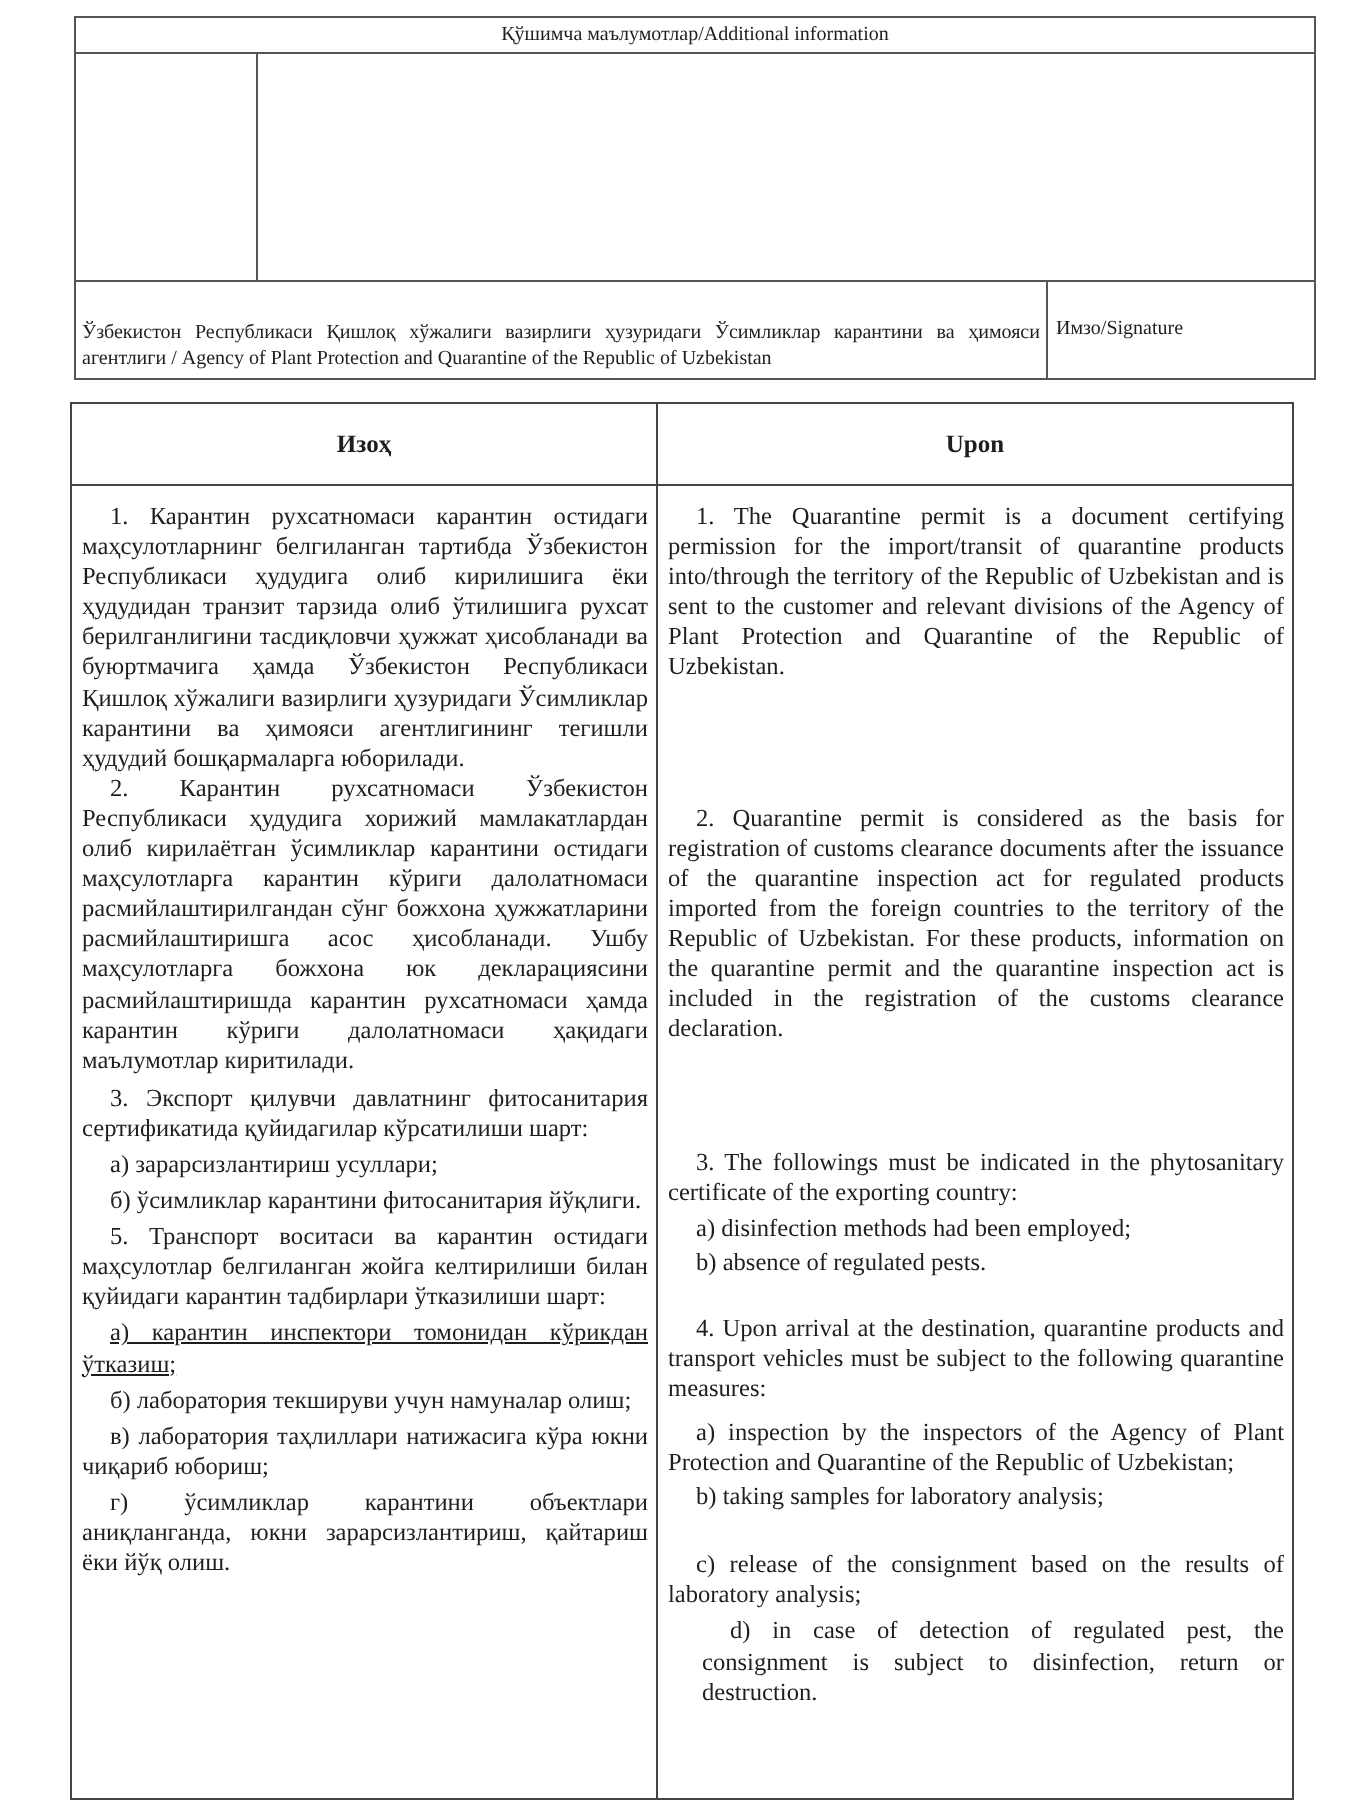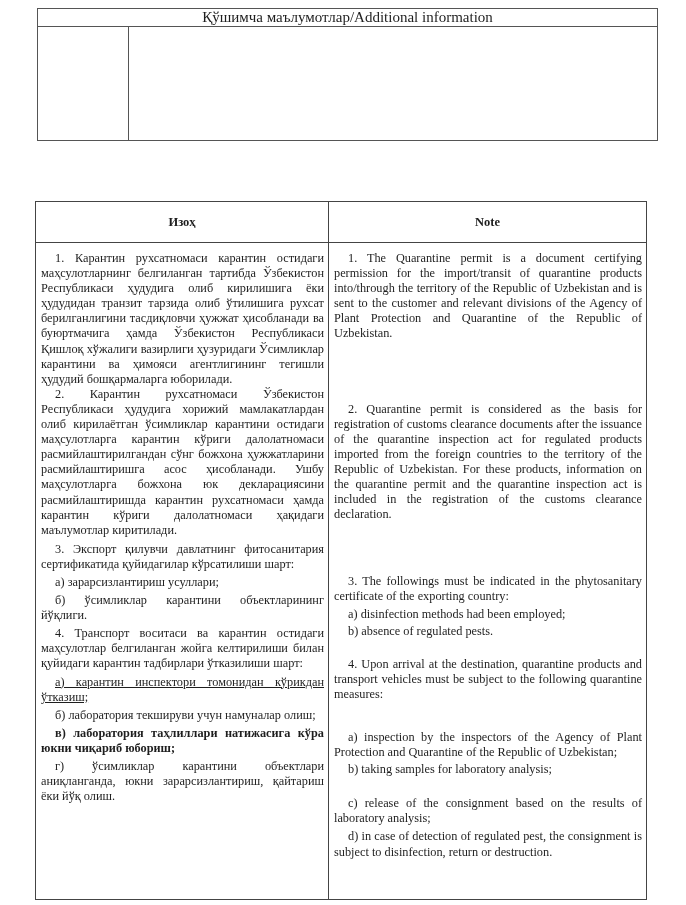--- a/index.html
+++ b/index.html
@@ -1,19 +1,19 @@
 <!DOCTYPE html>
 <html><head>
 <meta charset="utf-8">
 <style>
   html, body { margin:0; padding:0; background:#ffffff; }
   body { width:686px; height:905px; position:relative; overflow:hidden;
          font-family:"Liberation Serif", "DejaVu Serif", serif; color:#1e1e1e; }
   .top { position:absolute; left:37px; top:8px; width:621px; border:1px solid #444; border-collapse:collapse; }
-  .top td { border:1px solid #555; padding:0; vertical-align:top; font-size:15px; line-height:13.6px; }
+  .top td { border:1px solid #555; padding:0; vertical-align:top; font-size:10px; line-height:13.6px; }
   .top .hdr { height:17px; text-align:center; vertical-align:middle; }
   .top .blank-l { width:90px; height:113px; }
   .top .agency { width:286px; height:45px; padding:1px 3px 2px 3px; text-align:justify; text-align-last:left; vertical-align:bottom; }
   .top .sig { vertical-align:middle; padding-left:4px; }
   .bot { position:absolute; left:35px; top:201px; width:612px; height:699px; border:1.5px solid #333; border-collapse:collapse; }
   .bot th, .bot td { border:1px solid #444; }
   .bot th { height:38px; font-weight:bold; font-size:12.5px; text-align:center; vertical-align:middle; }
   .bot td { vertical-align:top; padding:8px 4px 0 5px; font-size:12.3px; line-height:15.1px; }
   .lcol { width:283px;margin-left:16px; }
   .p { margin:0; text-indent:14px; text-align:justify; }
@@ -25,49 +25,53 @@
 
 <table class="top">
   <tbody>
       <tr>
     <td class="hdr" colspan="3">Қўшимча маълумотлар/Additional information</td>
   </tr>
   <tr>
     <td class="blank-l"></td>
     <td colspan="2"></td>
   </tr>
+  <tr>
+    <td class="agency" colspan="2">Ўзбекистон Республикаси Қишлоқ хўжалиги вазирлиги ҳузуридаги Ўсимликлар карантини ва ҳимояси агентлиги / Agency of Plant Protection and Quarantine of the Republic of Uzbekistan</td>
+    <td class="sig">Имзо/Signature</td>
+  </tr>
 </tbody>
   </table>
 
 <table class="bot">
   <tbody>
       <tr style="height:38px;">
     <th class="lcol">Изоҳ</th>
-    <th>Note</th>
+    <th>Upon</th>
   </tr>
   <tr>
     <td class="lcol">
       <p class="p last-left">1. Карантин рухсатномаси карантин остидаги маҳсулотларнинг белгиланган тартибда Ўзбекистон Республикаси ҳудудига олиб кирилишига ёки ҳудудидан транзит тарзида олиб ўтилишига рухсат берилганлигини тасдиқловчи ҳужжат ҳисобланади ва буюртмачига ҳамда Ўзбекистон Республикаси Қишлоқ хўжалиги вазирлиги ҳузуридаги Ўсимликлар карантини ва ҳимояси агентлигининг тегишли ҳудудий бошқармаларга юборилади.</p>
       <p class="p last-left">2. Карантин рухсатномаси Ўзбекистон Республикаси ҳудудига хорижий мамлакатлардан олиб кирилаётган ўсимликлар карантини остидаги маҳсулотларга карантин кўриги далолатномаси расмийлаштирилгандан сўнг божхона ҳужжатларини расмийлаштиришга асос ҳисобланади. Ушбу маҳсулотларга божхона юк декларациясини расмийлаштиришда карантин рухсатномаси ҳамда карантин кўриги далолатномаси ҳақидаги маълумотлар киритилади.</p>
       <p class="p last-left" style="margin-top:4px;">3. Экспорт қилувчи давлатнинг фитосанитария сертификатида қуйидагилар кўрсатилиши шарт:</p>
       <p class="item" style="margin-top:3px;">а) зарарсизлантириш усуллари;</p>
-      <p class="item" style="margin-top:3px;">б) ўсимликлар карантини объектларининг йўқлиги.</p>
-      <p class="p last-left" style="margin-top:3px;">4. Транспорт воситаси ва карантин остидаги маҳсулотлар белгиланган жойга келтирилиши билан қуйидаги карантин тадбирлари ўтказилиши шарт:</p>
+      <p class="item" style="margin-top:3px;">б) ўсимликлар карантини фитосанитария йўқлиги.</p>
+      <p class="p last-left" style="margin-top:3px;">5. Транспорт воситаси ва карантин остидаги маҳсулотлар белгиланган жойга келтирилиши билан қуйидаги карантин тадбирлари ўтказилиши шарт:</p>
       <p class="item" style="margin-top:3px;text-decoration:underline;">а) карантин инспектори томонидан кўрикдан ўтказиш;</p>
       <p class="item" style="margin-top:3px;">б) лаборатория текшируви учун намуналар олиш;</p>
-      <p class="item" style="margin-top:3px;font-weight:bold;">в) лаборатория таҳлиллари натижасига кўра юкни чиқариб юбориш;</p>
+      <p class="item" style="margin-top:3px;">в) лаборатория таҳлиллари натижасига кўра юкни чиқариб юбориш;</p>
       <p class="item" style="margin-top:3px;">г) ўсимликлар карантини объектлари аниқланганда, юкни зарарсизлантириш, қайтариш ёки йўқ олиш.</p>
     </td>
     <td>
       <p class="p last-left">1. The Quarantine permit is a document certifying permission for the import/transit of quarantine products into/through the territory of the Republic of Uzbekistan and is sent to the customer and relevant divisions of the Agency of Plant Protection and Quarantine of the Republic of Uzbekistan.</p>
       <p class="p last-left" style="margin-top:60px;">2. Quarantine permit is considered as the basis for registration of customs clearance documents after the issuance of the quarantine inspection act for regulated products imported from the foreign countries to the territory of the Republic of Uzbekistan. For these products, information on the quarantine permit and the quarantine inspection act is included in the registration of the customs clearance declaration.</p>
       <p class="p last-left" style="margin-top:52px;">3. The followings must be indicated in the phytosanitary certificate of the exporting country:</p>
       <p class="item" style="margin-top:2px;">a) disinfection methods had been employed;</p>
       <p class="item" style="margin-top:2px;">b) absence of regulated pests.</p>
       <p class="p last-left" style="margin-top:18px;">4. Upon arrival at the destination, quarantine products and transport vehicles must be subject to the following quarantine measures:</p>
-      <p class="p last-left" style="margin-top:28px;">a) inspection by the inspectors of the Agency of Plant Protection and Quarantine of the Republic of Uzbekistan;</p>
+      <p class="p last-left" style="margin-top:7px;">a) inspection by the inspectors of the Agency of Plant Protection and Quarantine of the Republic of Uzbekistan;</p>
       <p class="item" style="margin-top:2px;font-family:Liberation Serif, serif;">b) taking samples for laboratory analysis;</p>
       <p class="p last-left" style="margin-top:19px;">c) release of the consignment based on the results of laboratory analysis;</p>
-      <p class="p last-left" style="margin-top:3px;">d) in case of detection of regulated pest, the consignment is subject to disinfection, return or destruction.</p>
+      <p class="p last-left" style="margin-top:3px;margin-left:17px;">d) in case of detection of regulated pest, the consignment is subject to disinfection, return or destruction.</p>
     </td>
   </tr>
 </tbody>
   </table>
 
 </body></html>

